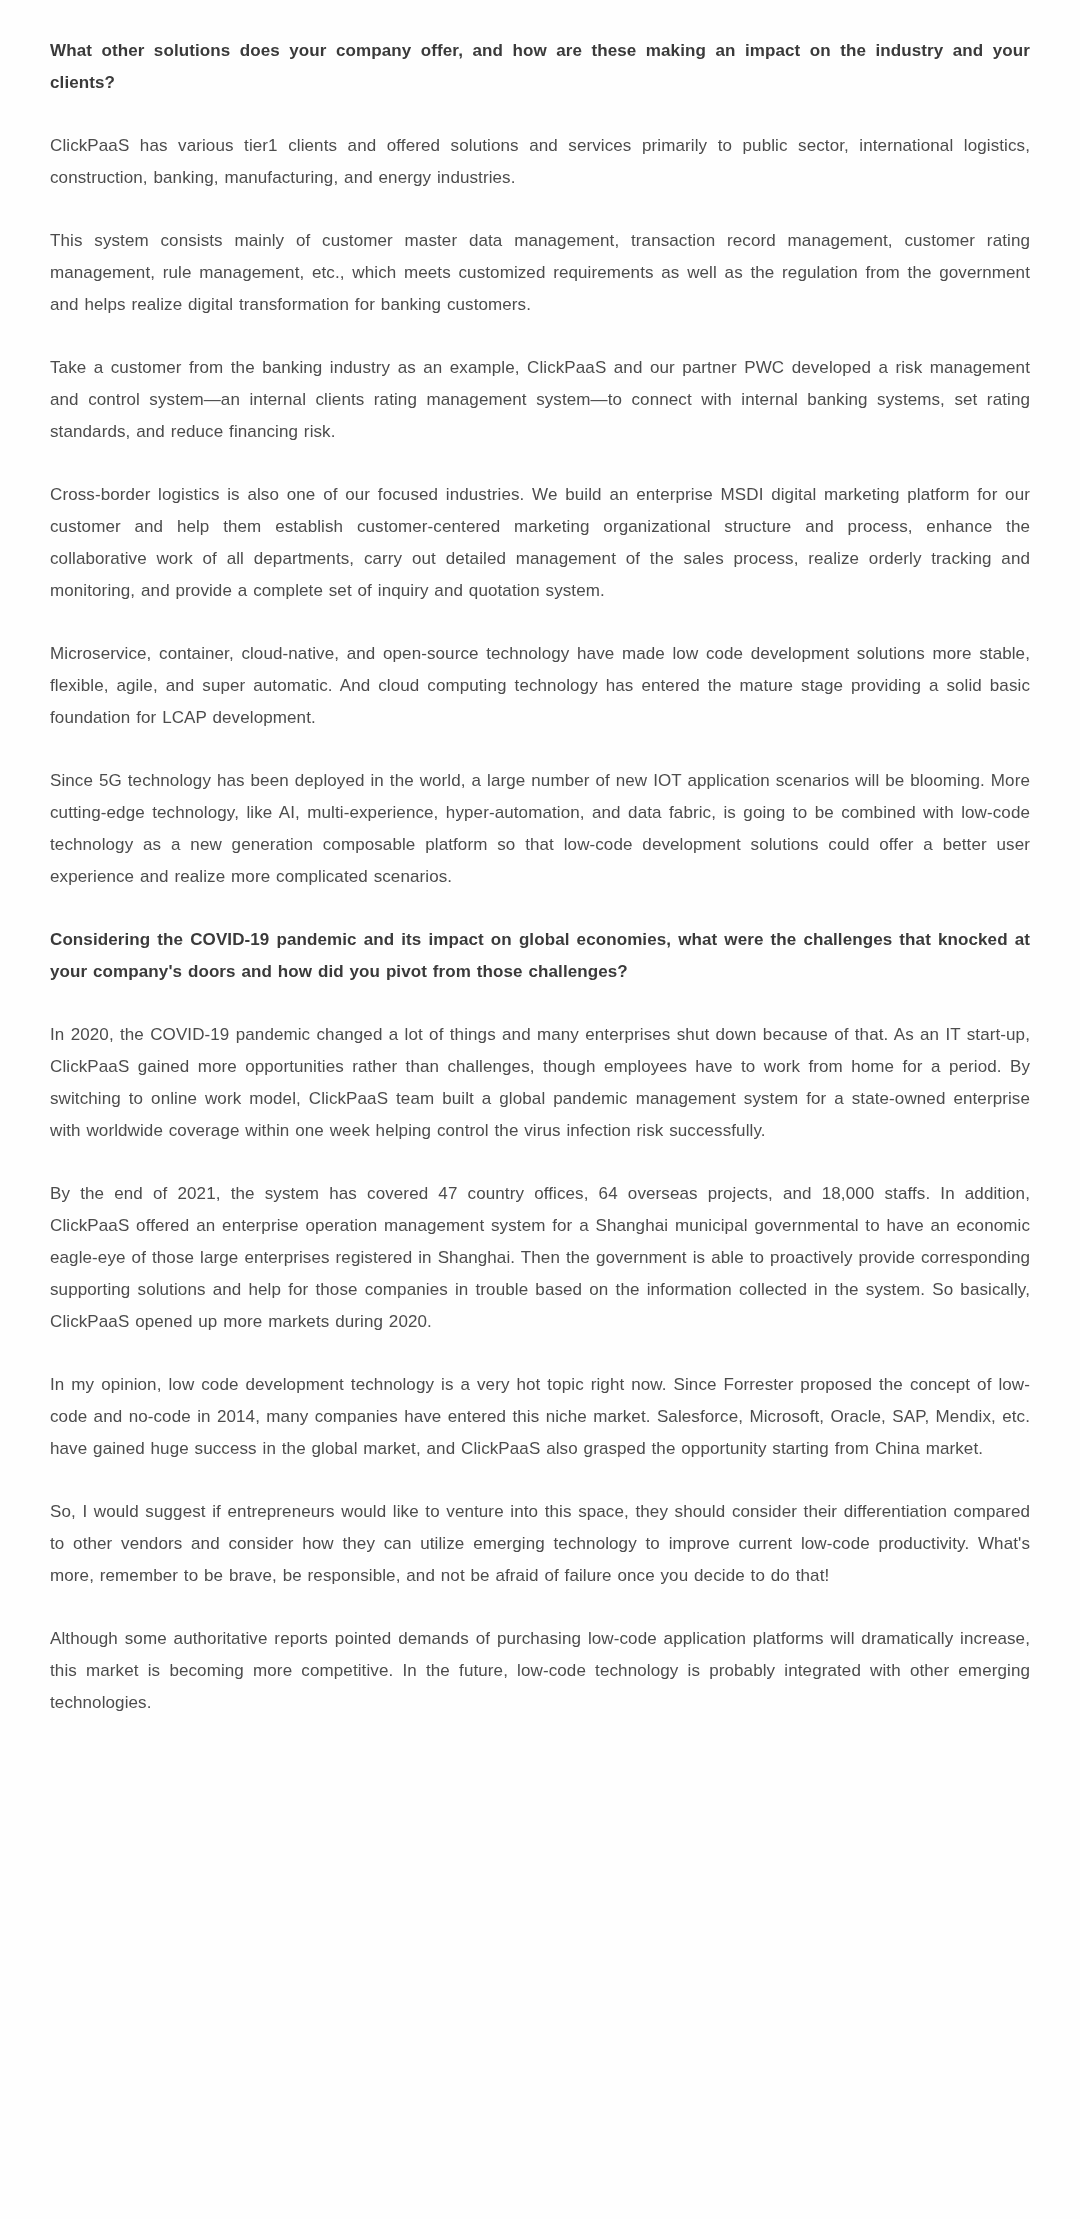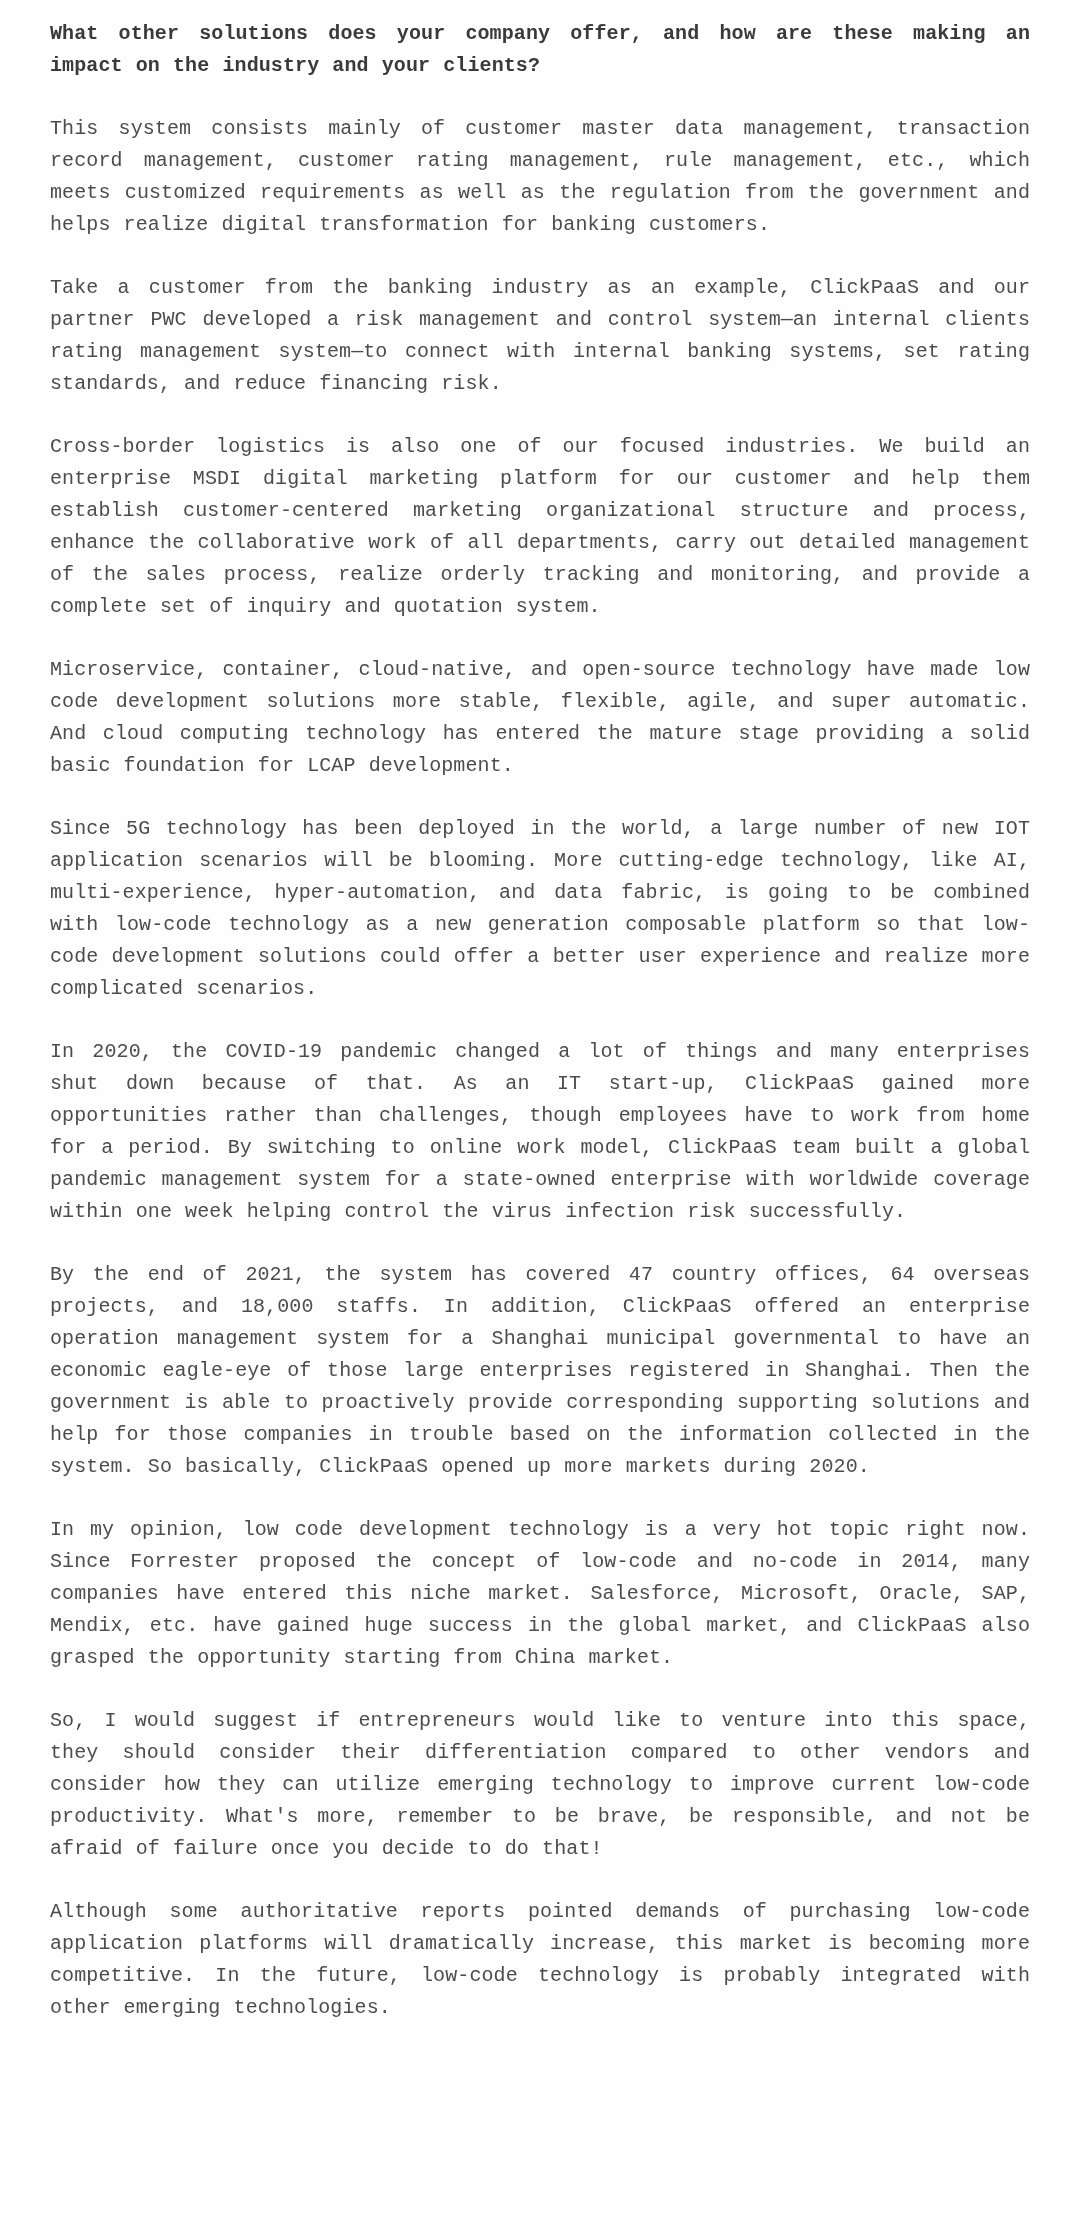--- a/index.html
+++ b/index.html
@@ -9,59 +9,60 @@
   }
   .page {
     width: 1080px;
     min-height: 2219px;
     box-sizing: border-box;
     background: #fefefe;
     padding: 18px 50px 20px 50px;
     font-family: "Liberation Sans", "DejaVu Sans", sans-serif;
   }
   .page p {
-    margin: 0 0 31px 0;
-    font-size: 20px;
+    margin: 17px 0 31px 0;
+    font-size: 17px;
     line-height: 32px;
     text-align: justify;
     text-justify: inter-word;
     letter-spacing: 0.1px;
     word-spacing: 1px;
-    font-family: Liberation Mono, monospace;
   }
   .question {
     font-weight: 700;
     color: #3a3a3a;
   }
   .answer {
     font-weight: 400;
     color: #4c4c4c;
   }
   .qa-block:last-child p:last-child {
     margin-bottom: 0;
   }
 </style>
 </head>
 <body>
 
 <main class="page">
 
   <section class="qa-block">
     <p class="question">What other solutions does your company offer, and how are these making an impact on the industry and your clients?</p>
+    <p class="answer">ClickPaaS has various tier1 clients and offered solutions and services primarily to public sector, international logistics, construction, banking, manufacturing, and energy industries.</p>
     <p class="answer">This system consists mainly of customer master data management, transaction record management, customer rating management, rule management, etc., which meets customized requirements as well as the regulation from the government and helps realize digital transformation for banking customers.</p>
     <p class="answer">Take a customer from the banking industry as an example, ClickPaaS and our partner PWC developed a risk management and control system—an internal clients rating management system—to connect with internal banking systems, set rating standards, and reduce financing risk.</p>
     <p class="answer">Cross-border logistics is also one of our focused industries. We build an enterprise MSDI digital marketing platform for our customer and help them establish customer-centered marketing organizational structure and process, enhance the collaborative work of all departments, carry out detailed management of the sales process, realize orderly tracking and monitoring, and provide a complete set of inquiry and quotation system.</p>
   </section>
 
   <section class="qa-block">
     <p class="answer">Microservice, container, cloud-native, and open-source technology have made low code development solutions more stable, flexible, agile, and super automatic. And cloud computing technology has entered the mature stage providing a solid basic foundation for LCAP development.</p>
     <p class="answer">Since 5G technology has been deployed in the world, a large number of new IOT application scenarios will be blooming. More cutting-edge technology, like AI, multi-experience, hyper-automation, and data fabric, is going to be combined with low-code technology as a new generation composable platform so that low-code development solutions could offer a better user experience and realize more complicated scenarios.</p>
   </section>
 
   <section class="qa-block">
+    <p class="question">Considering the COVID-19 pandemic and its impact on global economies, what were the challenges that knocked at your company's doors and how did you pivot from those challenges?</p>
     <p class="answer">In 2020, the COVID-19 pandemic changed a lot of things and many enterprises shut down because of that. As an IT start-up, ClickPaaS gained more opportunities rather than challenges, though employees have to work from home for a period. By switching to online work model, ClickPaaS team built a global pandemic management system for a state-owned enterprise with worldwide coverage within one week helping control the virus infection risk successfully.</p>
     <p class="answer">By the end of 2021, the system has covered 47 country offices, 64 overseas projects, and 18,000 staffs. In addition, ClickPaaS offered an enterprise operation management system for a Shanghai municipal governmental to have an economic eagle-eye of those large enterprises registered in Shanghai. Then the government is able to proactively provide corresponding supporting solutions and help for those companies in trouble based on the information collected in the system. So basically, ClickPaaS opened up more markets during 2020.</p>
   </section>
 
   <section class="qa-block">
     <p class="answer">In my opinion, low code development technology is a very hot topic right now. Since Forrester proposed the concept of low-code and no-code in 2014, many companies have entered this niche market. Salesforce, Microsoft, Oracle, SAP, Mendix, etc. have gained huge success in the global market, and ClickPaaS also grasped the opportunity starting from China market.</p>
     <p class="answer">So, I would suggest if entrepreneurs would like to venture into this space, they should consider their differentiation compared to other vendors and consider how they can utilize emerging technology to improve current low-code productivity. What's more, remember to be brave, be responsible, and not be afraid of failure once you decide to do that!</p>
     <p class="answer">Although some authoritative reports pointed demands of purchasing low-code application platforms will dramatically increase, this market is becoming more competitive. In the future, low-code technology is probably integrated with other emerging technologies.</p>
   </section>
 

